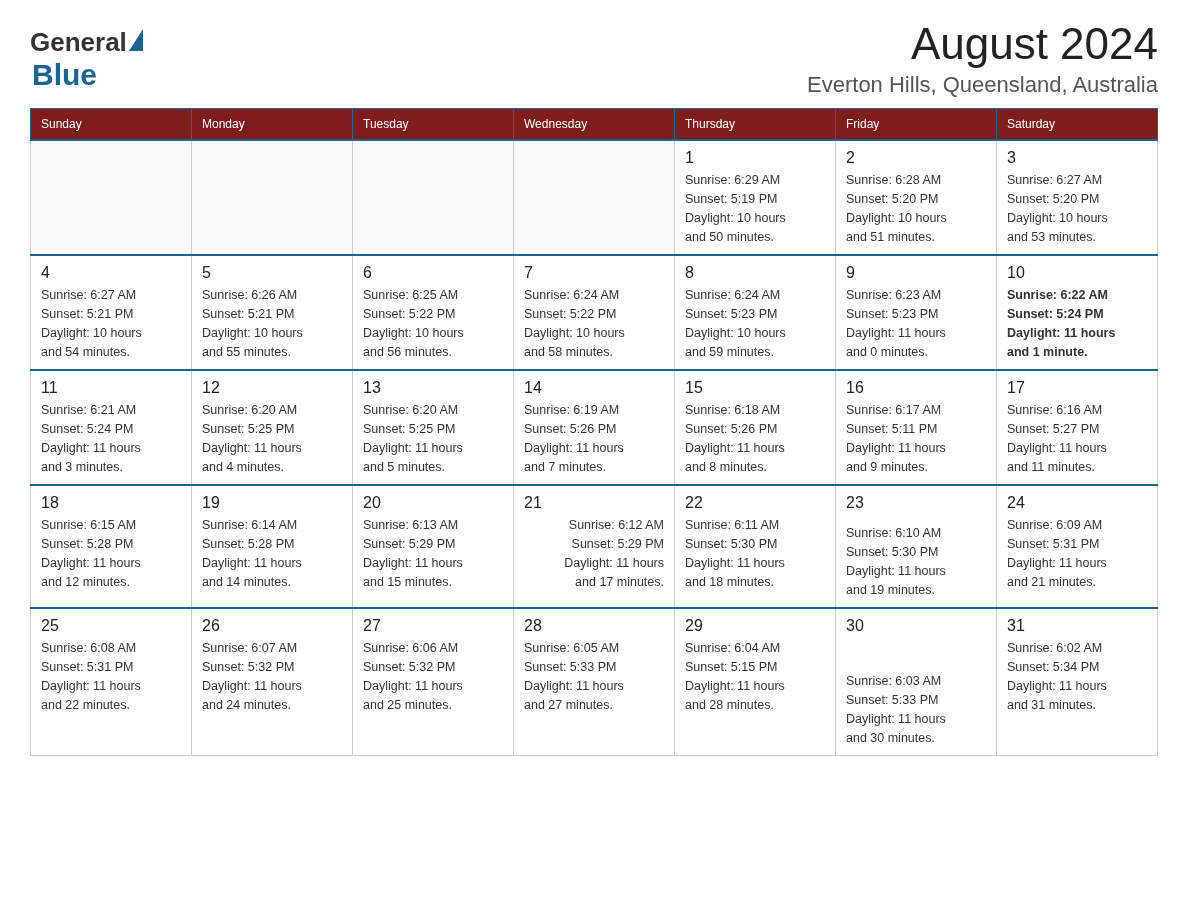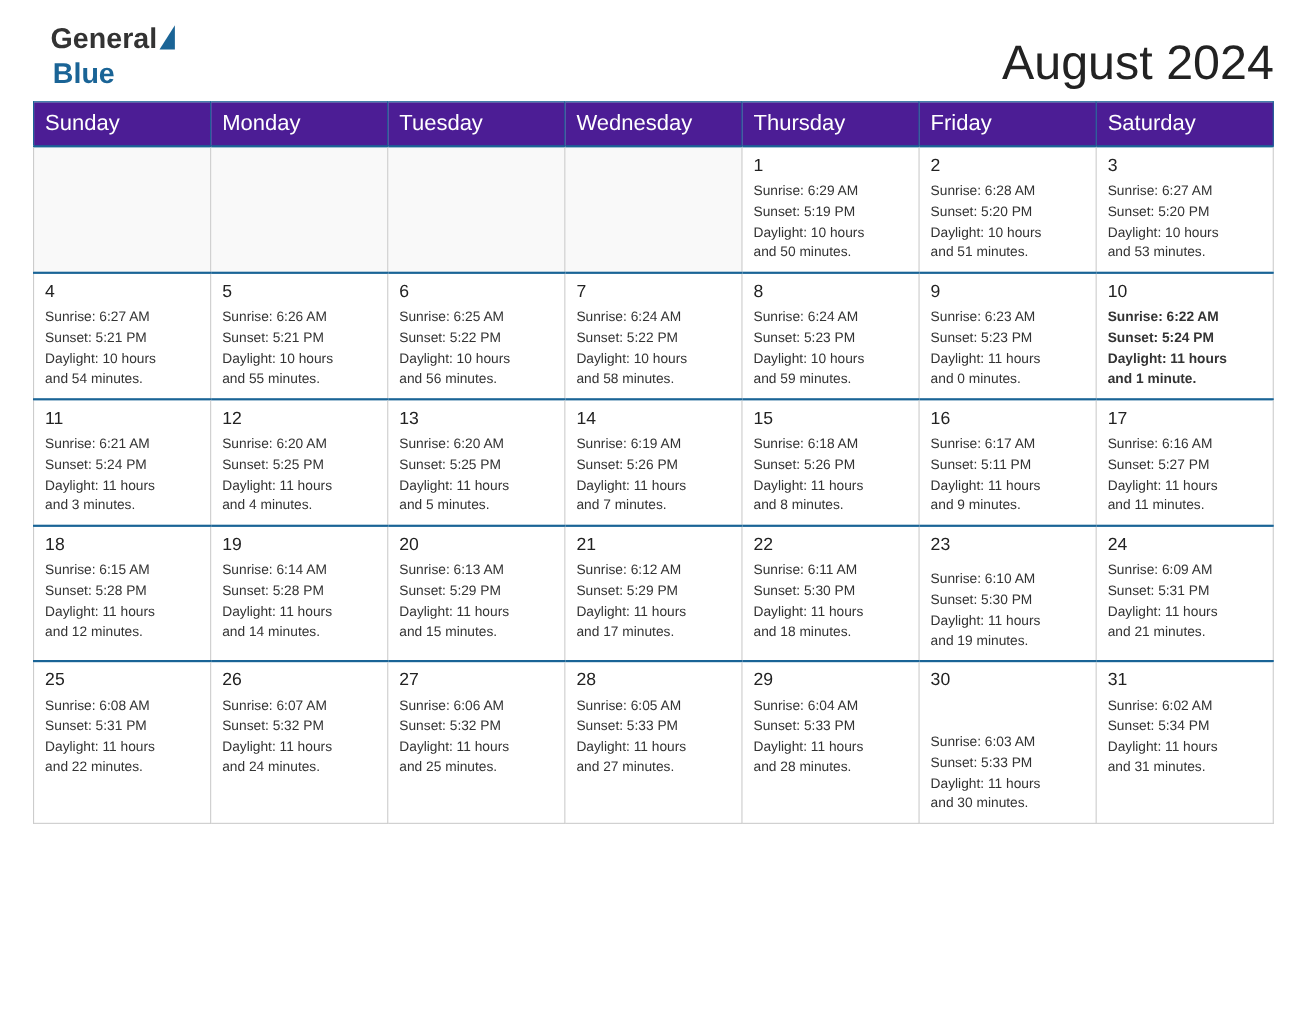--- a/index.html
+++ b/index.html
@@ -6,43 +6,42 @@
     body {
       font-family: Arial, sans-serif;
       background: #fff;
       width: 1188px;
       min-height: 918px;
       padding: 20px 30px;
     }
     .header {
       display: flex;
       justify-content: space-between;
-      align-items: flex-end;
+      align-items: center;
       margin-bottom: 10px;
-      margin-left: 16px;
     }
     .logo-text-general {
       font-size: 26px;
       font-weight: bold;
       color: #333;
     }
     .logo-triangle {
       width: 0;
       height: 0;
       border-left: 14px solid transparent;
       border-right: 0px solid transparent;
       border-bottom: 22px solid #1a6496;
       display: inline-block;
       margin-left: 2px;
       vertical-align: middle;
       position: relative;
       top: -2px;
     }
     .logo-blue {
-      font-size: 26px;
+      font-size: 30px;
       font-weight: bold;
       color: #1a6496;
     }
     .title-block {
       text-align: right;
     }
     .month-title {
       font-size: 44px;
       font-weight: 300;
       color: #222;
@@ -52,23 +51,23 @@
       font-size: 22px;
       color: #555;
       margin-top: 4px;
     }
     .calendar {
       width: 100%;
       border-collapse: collapse;
       margin-top: 10px;
     }
     .calendar th {
-      background-color: #4c1d95;
+      background-color: #7f1d1d;
       color: #fff;
-      font-size: 20px;
+      font-size: 12px;
       font-weight: normal;
       padding: 8px 10px;
       text-align: left;
       border: 1px solid #1a6496;
     }
     .calendar td {
       width: 14.28%;
       vertical-align: top;
       padding: 8px 10px;
       border: 1px solid #ccc;
@@ -114,20 +113,21 @@
     <div class="logo-line1">
       <span class="logo-text-general">General</span>
       <span class="logo-triangle"></span>
     </div>
     <div class="logo-line2">
       <span class="logo-blue">Blue</span>
     </div>
   </div>
   <div class="title-block">
     <div class="month-title">August 2024</div>
+    <div class="location-title">Everton Hills, Queensland, Australia</div>
   </div>
 </div>
 
 <table class="calendar">
   <thead>
     <tr>
     <th>Sunday</th>
         <th>Monday</th>
         <th>Tuesday</th>
         <th>Wednesday</th>
@@ -283,21 +283,21 @@
         </td>
         <td>
           <span class="day-number">20</span>
           <div class="day-info" style="white-space: pre-line;">Sunrise: 6:13 AM
 Sunset: 5:29 PM
 Daylight: 11 hours
 and 15 minutes.</div>
         </td>
         <td>
           <span class="day-number">21</span>
-          <div class="day-info" style="white-space: pre-line;">Sunrise: 6:12 AM
+          <div class="day-info" style="white-space: pre-line; text-align: right;">Sunrise: 6:12 AM
 Sunset: 5:29 PM
 Daylight: 11 hours
 and 17 minutes.</div>
         </td>
         <td>
           <span class="day-number">22</span>
           <div class="day-info" style="white-space: pre-line;">Sunrise: 6:11 AM
 Sunset: 5:30 PM
 Daylight: 11 hours
 and 18 minutes.</div>
@@ -342,21 +342,21 @@
         <td>
           <span class="day-number">28</span>
           <div class="day-info" style="white-space: pre-line;">Sunrise: 6:05 AM
 Sunset: 5:33 PM
 Daylight: 11 hours
 and 27 minutes.</div>
         </td>
         <td>
           <span class="day-number">29</span>
           <div class="day-info" style="white-space: pre-line;">Sunrise: 6:04 AM
-Sunset: 5:33 PM
+Sunset: 5:15 PM
 Daylight: 11 hours
 and 28 minutes.</div>
         </td>
         <td>
           <span class="day-number">30</span>
           <div class="day-info" style="white-space: pre-line; margin-top: 37px;">Sunrise: 6:03 AM
 Sunset: 5:33 PM
 Daylight: 11 hours
 and 30 minutes.</div>
         </td>

